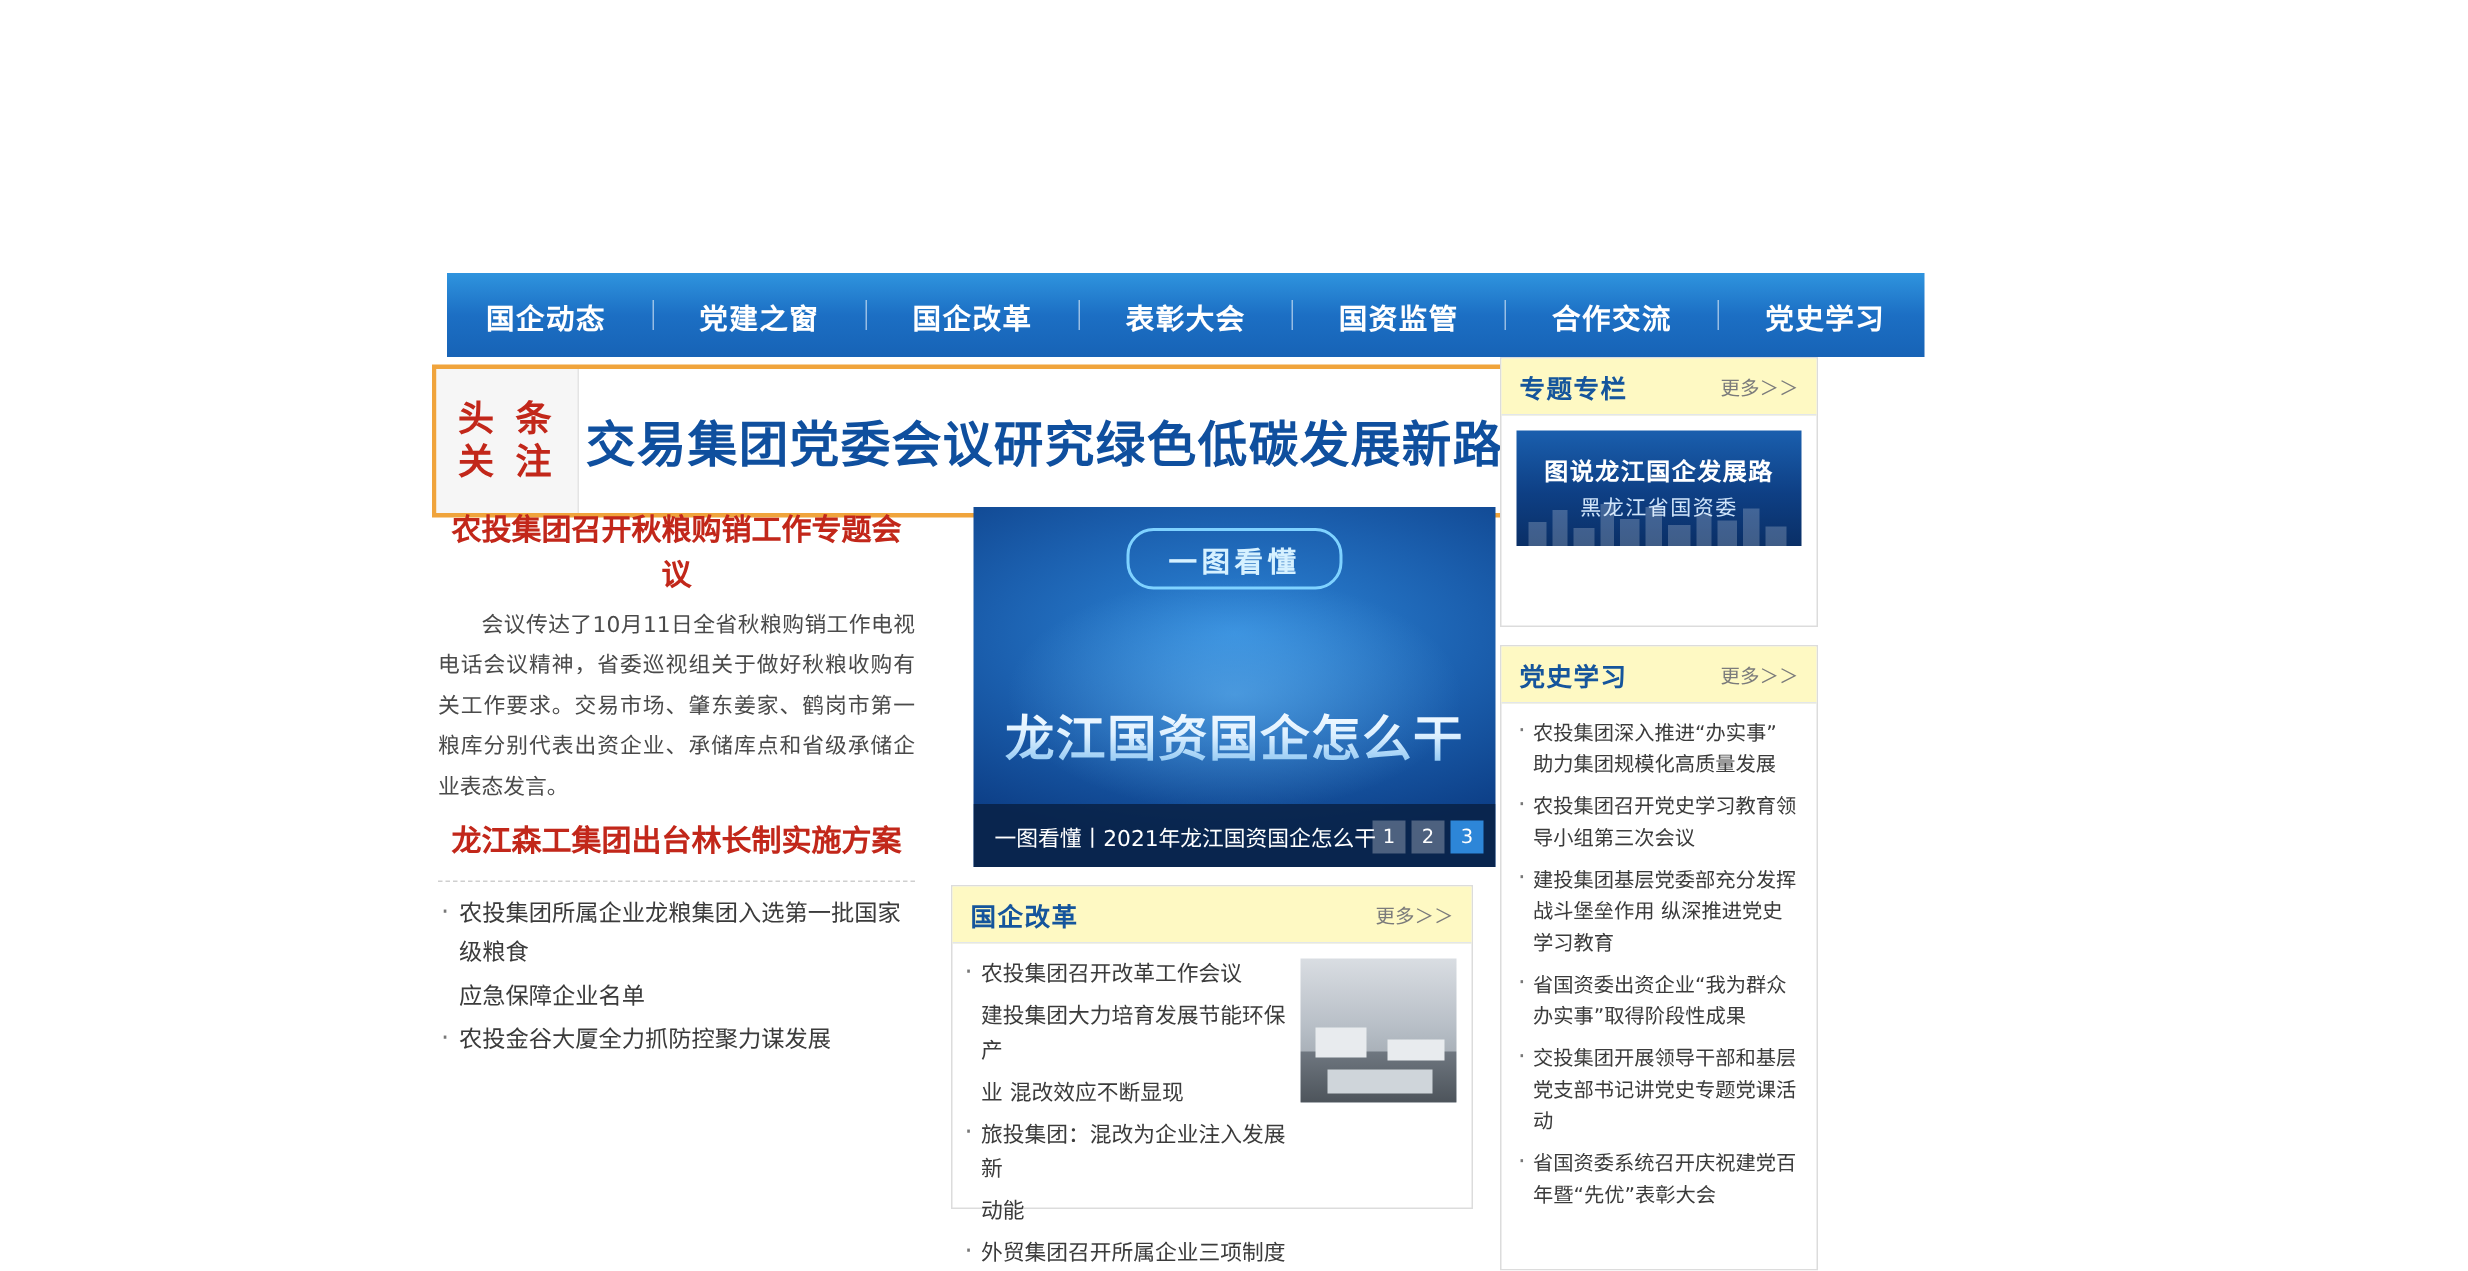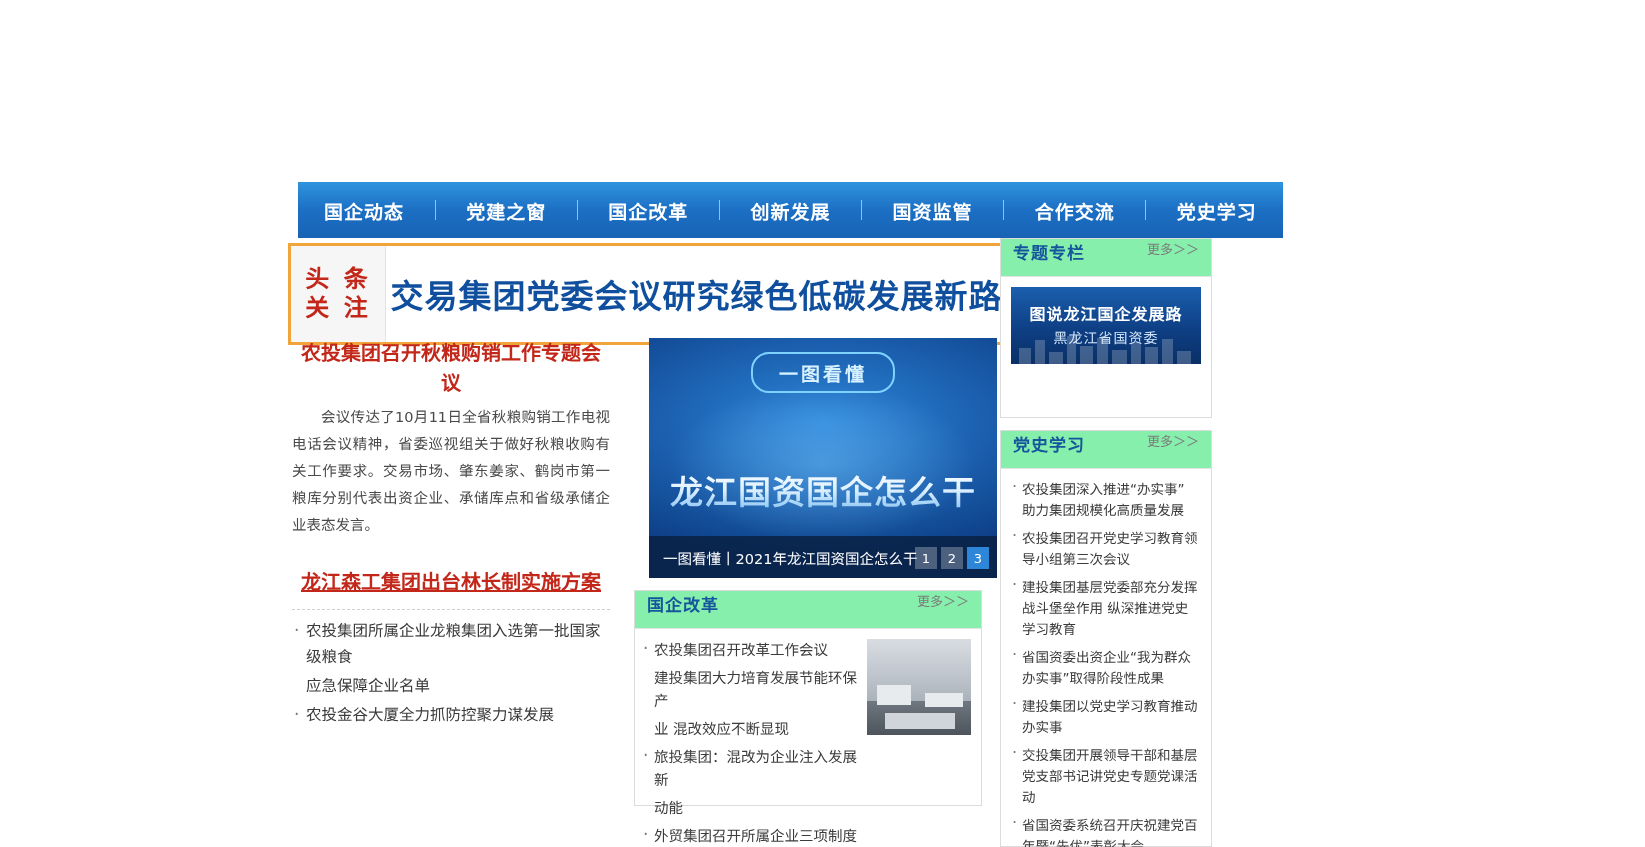--- a/index.html
+++ b/index.html
@@ -317,24 +317,24 @@
     background: #2d86d8;
   }
 
   .panel {
     border: 1px solid #dcdcdc;
     background: #ffffff;
     box-sizing: border-box;
   }
   .panel-head {
     height: 38px;
-    background: #86efac;
+    background: #fef9c3;
     border-bottom: 1px solid #e2e6ea;
     display: flex;
-    align-items: flex-start;
+    align-items: center;
     justify-content: space-between;
     padding: 0 12px;
     box-sizing: border-box;
   }
   .panel-head .ptitle {
     font-family: "DejaVu Sans", sans-serif;
     font-size: 17px;
     font-weight: bold;
     color: #15559c;
     letter-spacing: 1px;
@@ -486,21 +486,21 @@
 <div class="page">
 
 
   <div class="nav">
     <div class="nav-item">国企动态</div>
     <div class="nav-sep"></div>
     <div class="nav-item">党建之窗</div>
     <div class="nav-sep"></div>
     <div class="nav-item">国企改革</div>
     <div class="nav-sep"></div>
-    <div class="nav-item">创新发展</div>
+    <div class="nav-item">表彰大会</div>
     <div class="nav-sep"></div>
     <div class="nav-item">国资监管</div>
     <div class="nav-sep"></div>
     <div class="nav-item">合作交流</div>
     <div class="nav-sep"></div>
     <div class="nav-item">党史学习</div>
   </div>
 
   <div class="content">
 
@@ -509,21 +509,21 @@
         <span>头 条</span>
         <span>关 注</span>
       </div>
       <div class="headline-text">交易集团党委会议研究绿色低碳发展新路径</div>
     </div>
 
     <div class="left-col">
       <div class="news-title">农投集团召开秋粮购销工作专题会议</div>
       <div class="news-body">会议传达了10月11日全省秋粮购销工作电视电话会议精神，省委巡视组关于做好秋粮收购有关工作要求。交易市场、肇东姜家、鹤岗市第一粮库分别代表出资企业、承储库点和省级承储企业表态发言。</div>
 
-      <div class="news-title" style="margin-top:28px;text-decoration:underline;">龙江森工集团出台林长制实施方案</div>
+      <div class="news-title" style="margin-top:6px;">龙江森工集团出台林长制实施方案</div>
 
       <div class="dotted-div"></div>
 
       <ul class="link-list">
         <li>农投集团所属企业龙粮集团入选第一批国家级粮食</li>
         <li class="nodot">应急保障企业名单</li>
         <li>农投金谷大厦全力抓防控聚力谋发展</li>
 
       </ul>
     </div>
@@ -596,21 +596,20 @@
       <div class="panel r-panel-2">
         <div class="panel-head">
           <span class="ptitle">党史学习</span>
           <span class="pmore">更多＞＞</span>
         </div>
         <ul class="r-links">
           <li>农投集团深入推进“办实事” 助力集团规模化高质量发展</li>
           <li>农投集团召开党史学习教育领导小组第三次会议</li>
           <li>建投集团基层党委部充分发挥战斗堡垒作用 纵深推进党史学习教育</li>
           <li>省国资委出资企业“我为群众办实事”取得阶段性成果</li>
-          <li>建投集团以党史学习教育推动办实事</li>
           <li>交投集团开展领导干部和基层党支部书记讲党史专题党课活动</li>
           <li>省国资委系统召开庆祝建党百年暨“先优”表彰大会</li>
 
         </ul>
       </div>
     </div>
 
   </div>
 </div>
 

